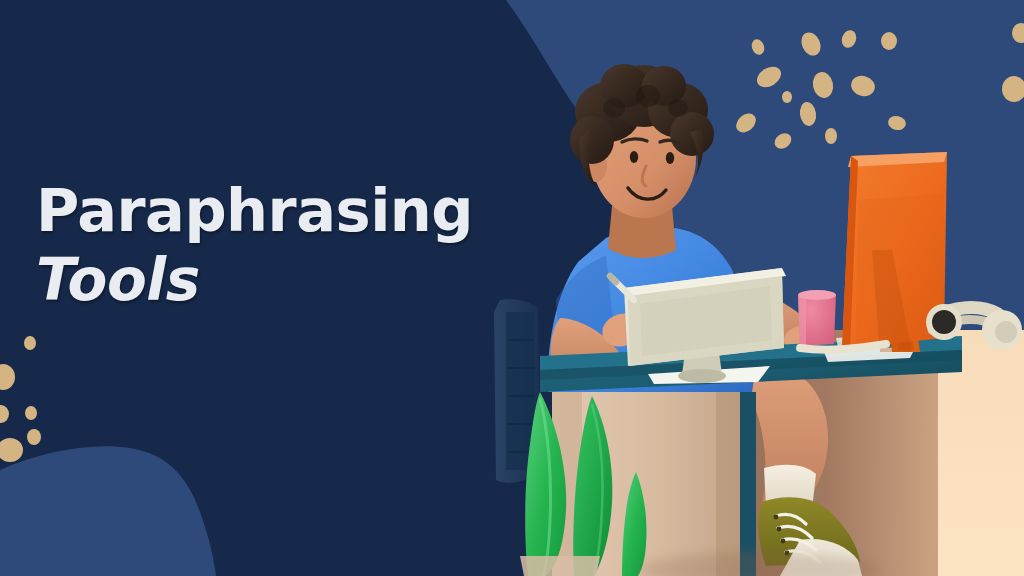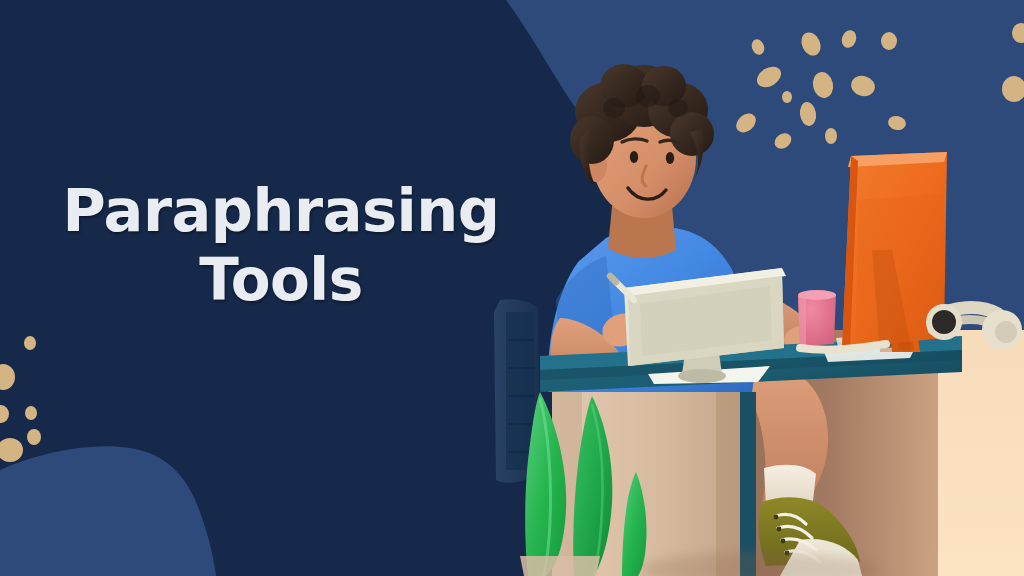--- a/index.html
+++ b/index.html
@@ -22,36 +22,36 @@
     position: absolute;
     inset: 0;
     width: 1024px;
     height: 576px;
   }
   .headline-block {
     position: absolute;
     left: 36px;
     top: 176px;
     width: 490px;
-    text-align: center;
     z-index: 40;
     pointer-events: none;
   }
   .headline-line {
     display: block;
     font-family: "DejaVu Sans", "Liberation Sans", sans-serif;
     font-weight: bold;
     font-size: 59px;
     line-height: 1.18;
     letter-spacing: -0.5px;
     color: #e9edf2;
     text-shadow: 1px 2px 3px rgba(0,0,0,0.40);
   }
   .headline-line.second {
     font-size: 58px;
+    font-style: italic;
   }
 </style>
 </head>
 <body>
 
 <div class="stage">
 
   <svg class="layer" viewBox="0 0 1024 576" xmlns="http://www.w3.org/2000/svg">
     <defs>
       <linearGradient id="gFloor" x1="0" y1="0" x2="0" y2="1">

